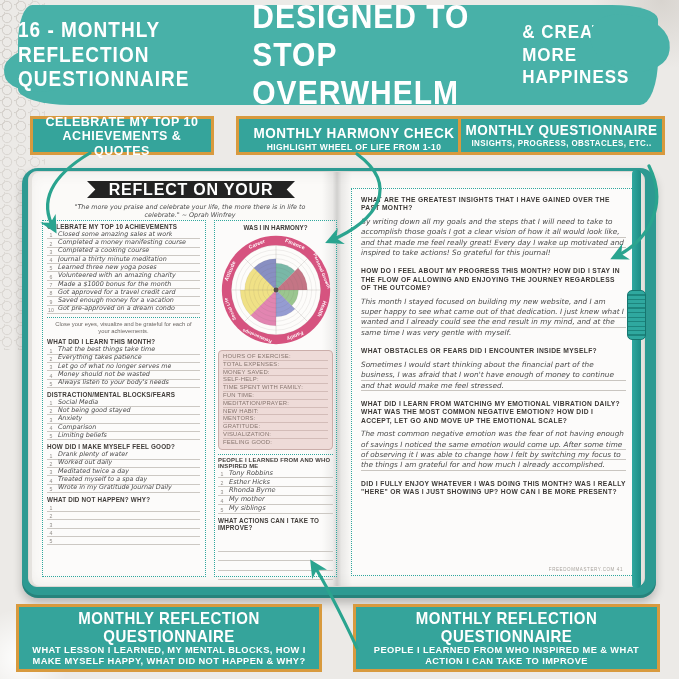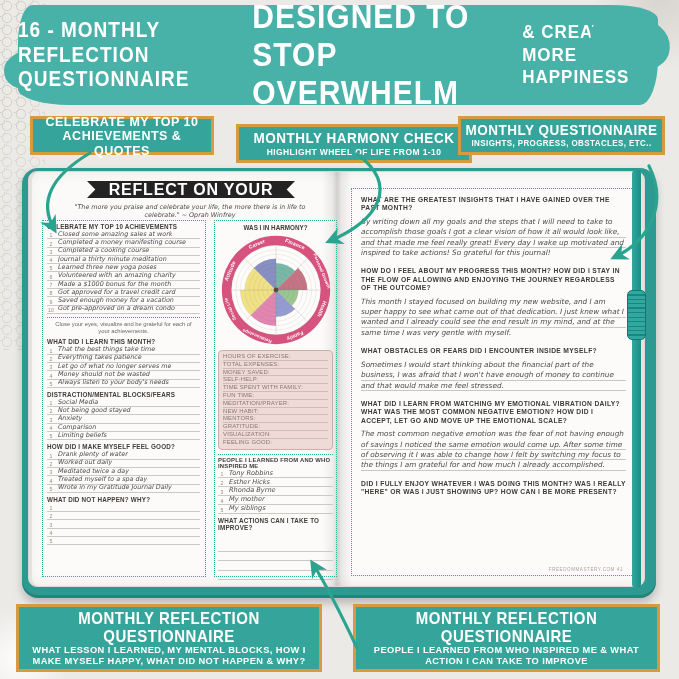--- a/index.html
+++ b/index.html
@@ -33,21 +33,21 @@
   .banner .l2 { font-size:30px; }
   .banner .l3 { font-size:17px; }
 
   
   .callout { position:absolute; background:#35a49b; border:3px solid #d89a3e; color:#fff;
     display:flex; flex-direction:column; align-items:center; justify-content:center; text-align:center; }
   .callout .t { font-weight:bold; letter-spacing:.5px; transform:scaleY(1.08); }
   .callout .s { letter-spacing:.4px; margin-top:1px; transform:scaleY(1.05); }
   .c1 { left:30px; top:116px; width:184px; height:39px; }
   .c1 .t { font-size:12.5px; line-height:14px; }
-  .c2 { left:236px; top:124px; width:236px; height:39px; }
+  .c2 { left:236px; top:116px; width:236px; height:39px;justify-content:flex-end; }
   .c2 .t { font-size:13.5px; } .c2 .s { font-size:8.5px; font-weight:bold; }
   .c3 { left:458px; top:116px; width:207px; height:39px;align-items:center; }
   .c3 .t { font-size:13.5px; } .c3 .s { font-size:8px; font-weight:bold; }
   .cb1 { left:16px; top:604px; width:306px; height:68px; }
   .cb2 { left:353px; top:604px; width:307px; height:68px; }
   .cb1 .t, .cb2 .t { font-size:15px; }
   .cb1 .s, .cb2 .s { font-size:9.3px; font-weight:bold; line-height:11px; width:94%; }
 
   
   .planner { position:absolute; left:22px; top:168px; width:634px; height:430px; }

